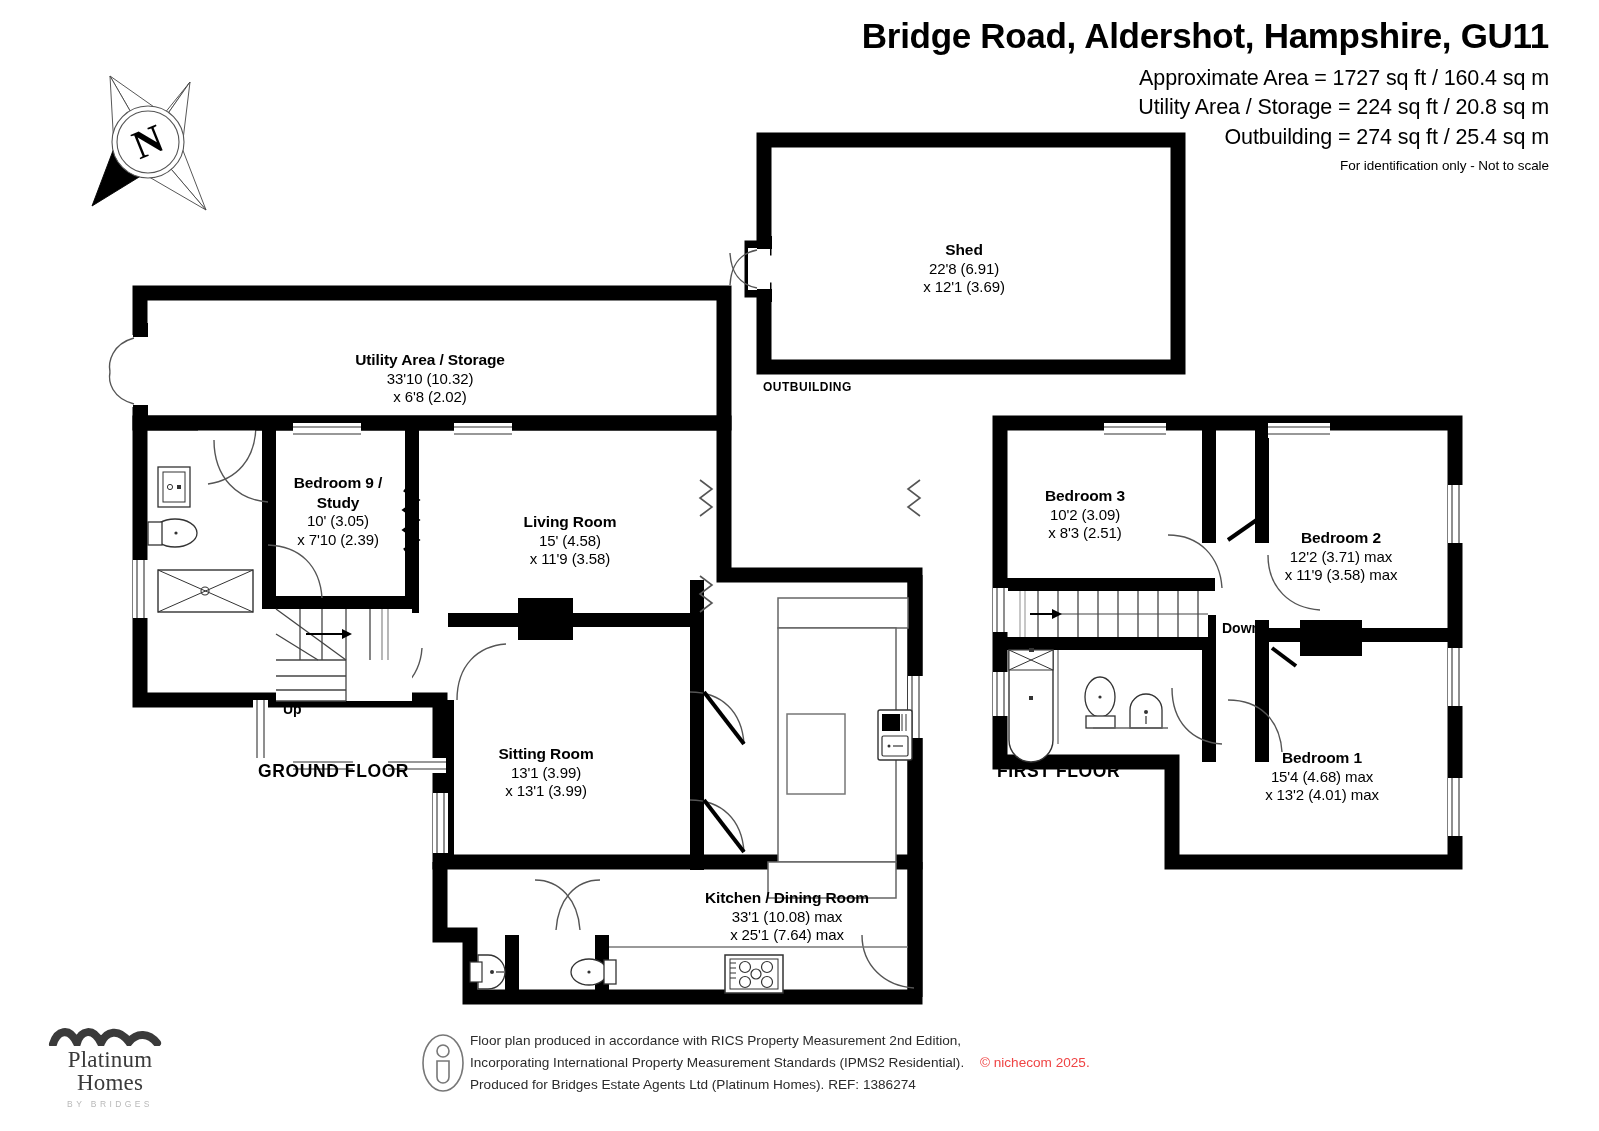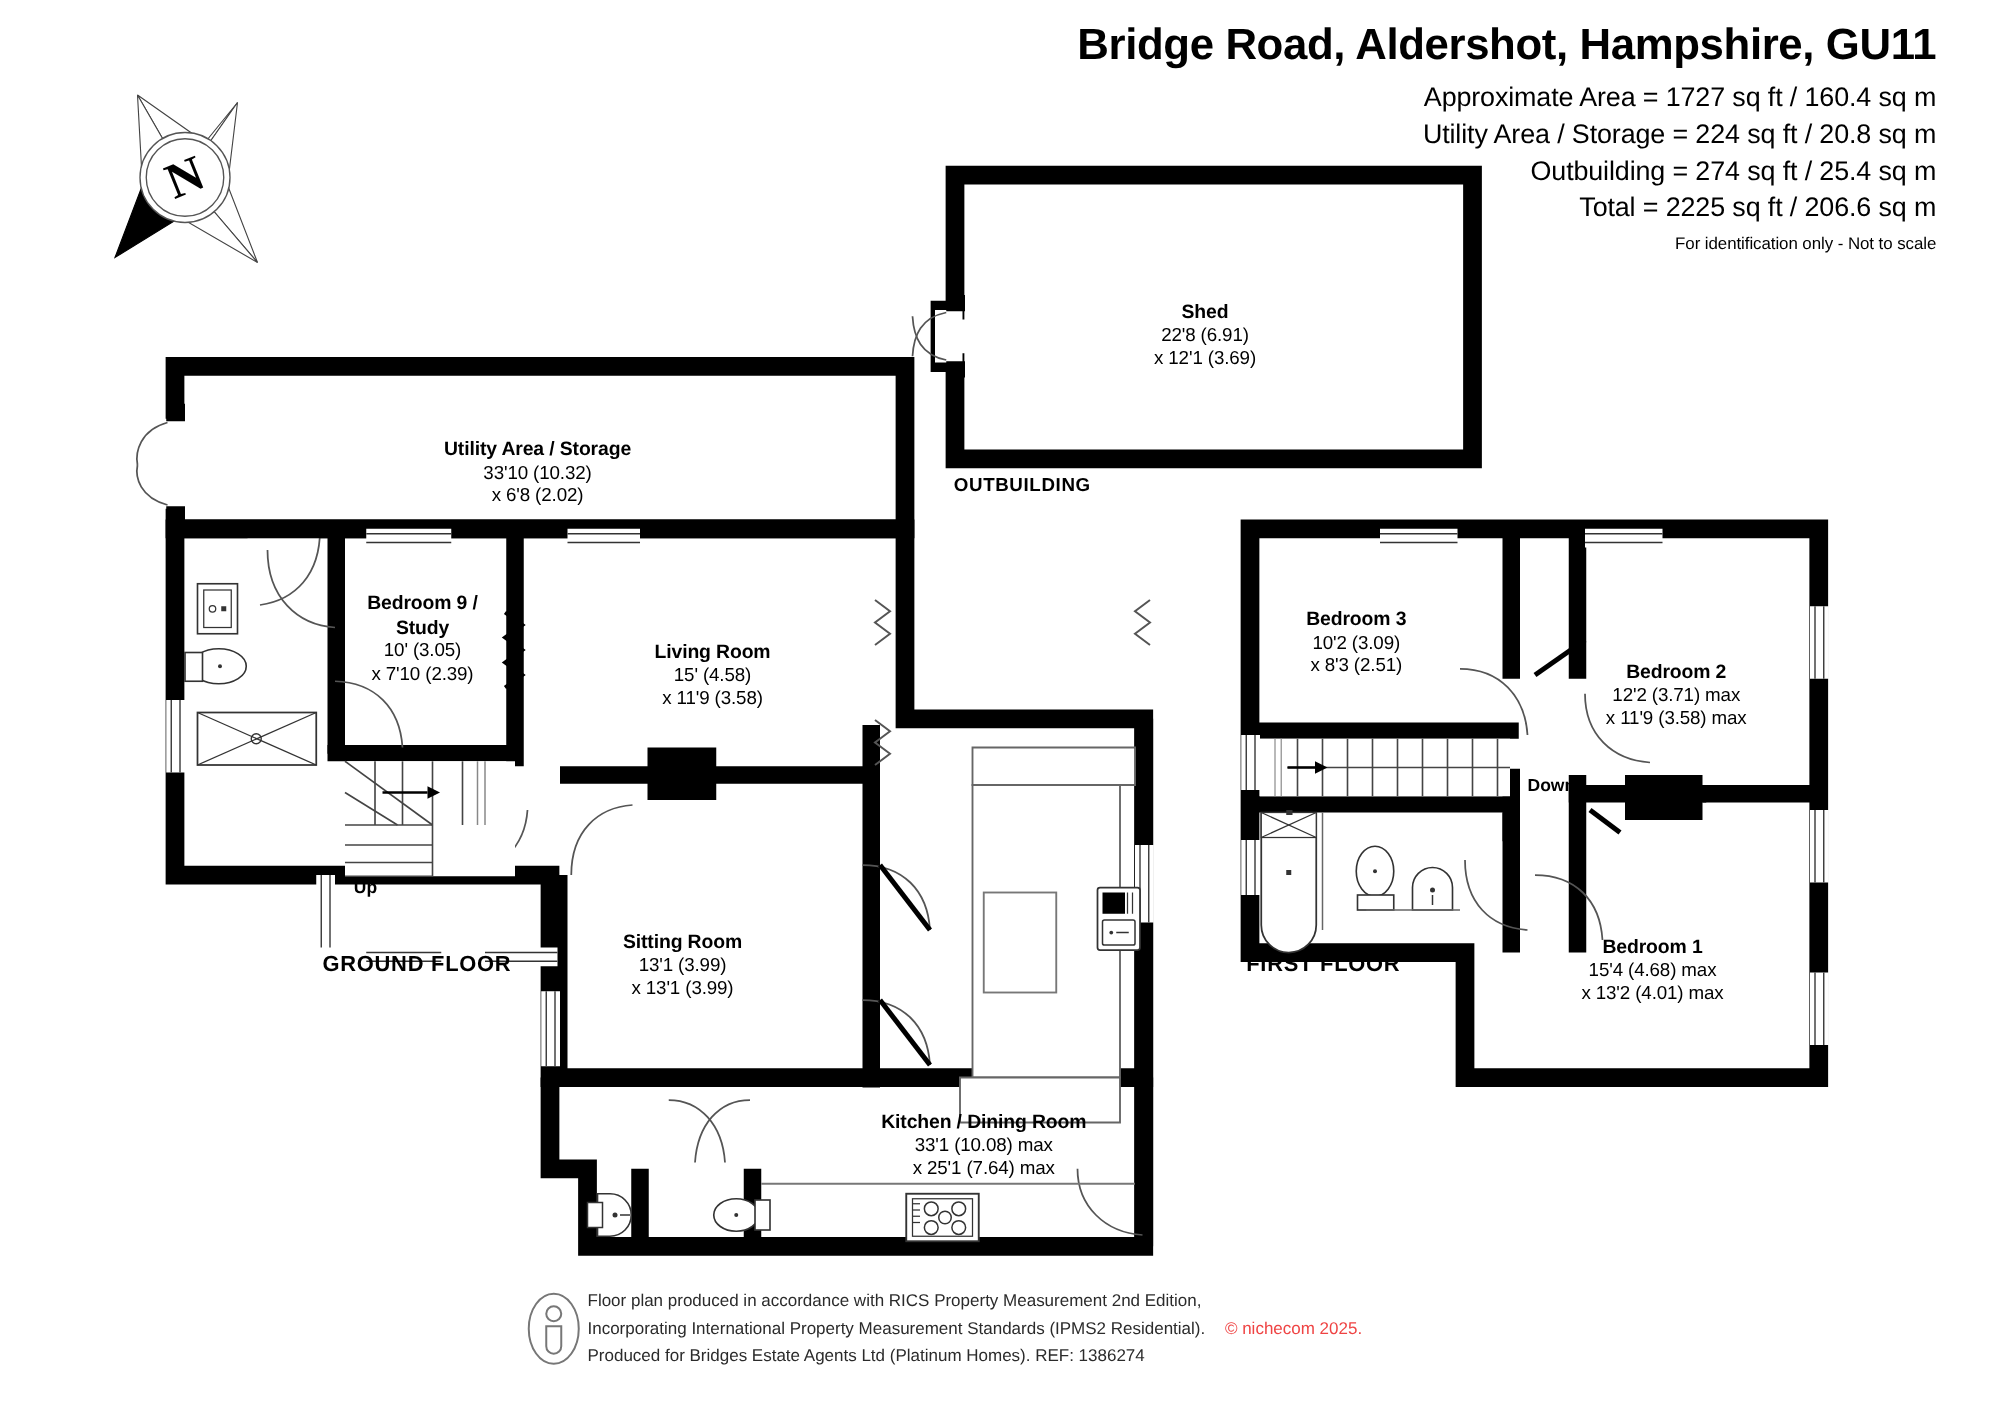--- a/index.html
+++ b/index.html
@@ -53,21 +53,21 @@
   }
 
   
   .floor-caption {
     font-size: 17.5px;
     font-weight: bold;
     letter-spacing: 0.6px;
     white-space: nowrap;
   }
   .outbuilding-caption {
-    font-size: 15px;
+    font-size: 12px;
     font-weight: bold;
     letter-spacing: 0.5px;
     white-space: nowrap;
   }
 
   
   .room-label {
     position: absolute;
     text-align: center;
     white-space: nowrap;
@@ -130,21 +130,20 @@
 <body>
 
 <div id="plan-root">
 
   <div class="header-block">
     <div class="title">Bridge Road, Aldershot, Hampshire, GU11</div>
     <div class="areas">
       <div class="area-line">Approximate Area = 1727 sq ft / 160.4 sq m</div>
       <div class="area-line">Utility Area / Storage = 224 sq ft / 20.8 sq m</div>
       <div class="area-line">Outbuilding = 274 sq ft / 25.4 sq m</div>
-      <div class="area-line">Total = 2225 sq ft / 206.6 sq m</div>
     </div>
     <div class="notice">For identification only - Not to scale</div>
   </div>
 
   <div class="abs" style="left:78px; top:70px; width:140px; height:145px;">
     <svg width="140" height="145" viewBox="0 0 140 145">
 
       <g fill="#ffffff" stroke="#444444" stroke-width="0.9">
 
         <polygon points="70,72 32,6 86,44"></polygon>
@@ -525,14 +524,22 @@
 
   <div class="footer-text">
     <span class="cline">Floor plan produced in accordance with RICS Property Measurement 2nd Edition,</span>
     <span class="cline">
       <span>Incorporating International Property Measurement Standards (IPMS2 Residential).</span>
       <span class="copy" style="margin-left:12px;">© nichecom 2025.</span>
     </span>
     <span class="cline">Produced for Bridges Estate Agents Ltd (Platinum Homes).    REF: 1386274</span>
   </div>
 
+  <div class="logo-wrap">
+    <svg width="130" height="22" viewBox="0 0 130 22" style="margin:0 auto 2px;">
+      <path d="M8,20 C12,7 24,2 32,19 C36,6 48,3 56,19 C61,7 74,4 84,18 C92,8 104,9 112,19" fill="none" stroke="#3a3a3a" stroke-width="8" stroke-linecap="round"></path>
+    </svg>
+    <div class="logo-name">Platinum</div>
+    <div class="logo-name">Homes</div>
+    <div class="logo-sub">BY BRIDGES</div>
+  </div>
 
 </div>
 
 </body></html>

